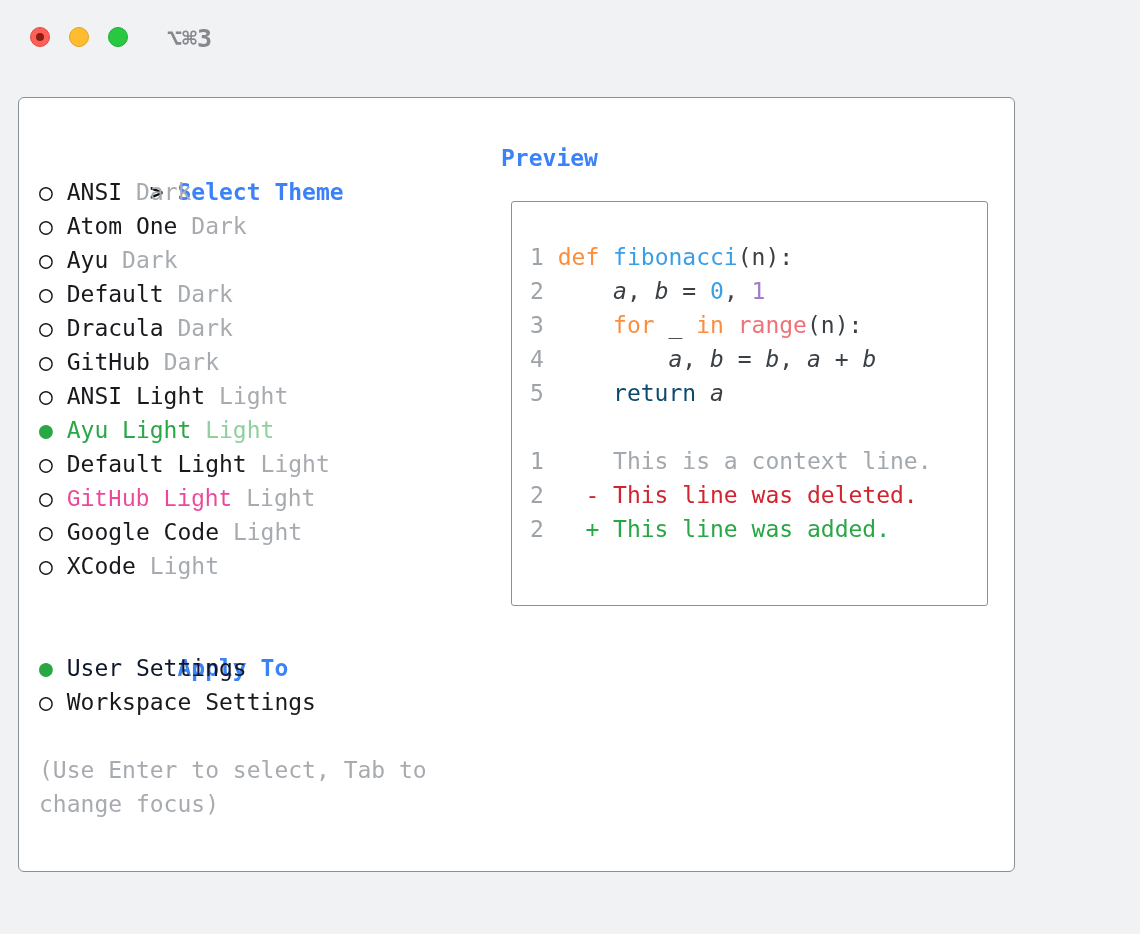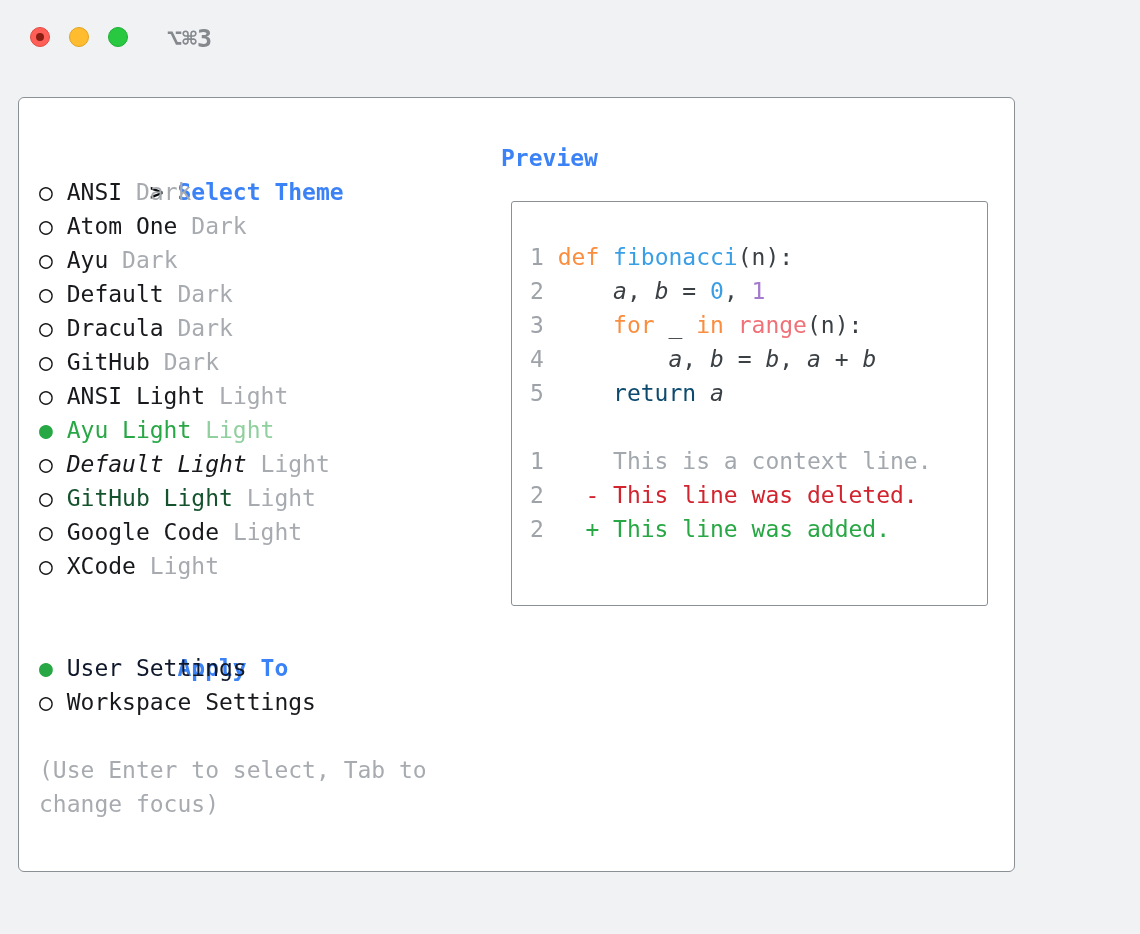--- a/index.html
+++ b/index.html
@@ -65,22 +65,22 @@
 
       <div id="theme-list">
           <div class="row"><span class="icon-col" style="color: rgb(23, 25, 28);">○</span><span style="color: rgb(23, 25, 28);">ANSI</span> <span style="color: rgb(167, 171, 176);">Dark</span></div>
           <div class="row"><span class="icon-col" style="color: rgb(23, 25, 28);">○</span><span style="color: rgb(23, 25, 28);">Atom One</span> <span style="color: rgb(167, 171, 176);">Dark</span></div>
           <div class="row"><span class="icon-col" style="color: rgb(23, 25, 28);">○</span><span style="color: rgb(23, 25, 28);">Ayu</span> <span style="color: rgb(167, 171, 176);">Dark</span></div>
           <div class="row"><span class="icon-col" style="color: rgb(23, 25, 28);">○</span><span style="color: rgb(23, 25, 28);">Default</span> <span style="color: rgb(167, 171, 176);">Dark</span></div>
           <div class="row"><span class="icon-col" style="color: rgb(23, 25, 28);">○</span><span style="color: rgb(23, 25, 28);">Dracula</span> <span style="color: rgb(167, 171, 176);">Dark</span></div>
           <div class="row"><span class="icon-col" style="color: rgb(23, 25, 28);">○</span><span style="color: rgb(23, 25, 28);">GitHub</span> <span style="color: rgb(167, 171, 176);">Dark</span></div>
           <div class="row"><span class="icon-col" style="color: rgb(23, 25, 28);">○</span><span style="color: rgb(23, 25, 28);">ANSI Light</span> <span style="color: rgb(167, 171, 176);">Light</span></div>
           <div class="row"><span class="icon-col" style="color: rgb(40, 167, 69);">●</span><span style="color: rgb(40, 167, 69);">Ayu Light</span> <span style="color: rgb(144, 208, 159);">Light</span></div>
-          <div class="row"><span class="icon-col" style="color: rgb(23, 25, 28);">○</span><span style="color: rgb(23, 25, 28); font-style: italic;">Default Light</span> <span style="color: rgb(167, 171, 176);">Light</span></div>
-          <div class="row"><span class="icon-col" style="color: rgb(23, 25, 28);">○</span><span style="color: #14532d;">GitHub Light</span> <span style="color: rgb(167, 171, 176);">Light</span></div>
+          <div class="row"><span class="icon-col" style="color: rgb(23, 25, 28);">○</span><span style="color: rgb(23, 25, 28);">Default Light</span> <span style="color: rgb(167, 171, 176);">Light</span></div>
+          <div class="row"><span class="icon-col" style="color: rgb(23, 25, 28);">○</span><span style="color: #ec4899; font-family: Liberation Mono, monospace;">GitHub Light</span> <span style="color: rgb(167, 171, 176);">Light</span></div>
           <div class="row"><span class="icon-col" style="color: rgb(23, 25, 28);">○</span><span style="color: rgb(23, 25, 28);">Google Code</span> <span style="color: rgb(167, 171, 176);">Light</span></div>
           <div class="row"><span class="icon-col" style="color: rgb(23, 25, 28);">○</span><span style="color: rgb(23, 25, 28); margin-top: 44px;">XCode</span> <span style="color: rgb(167, 171, 176);">Light</span></div>
         </div>
 
       <div class="spacer"></div>
 
       <div class="row">
         <span class="icon-col"></span><span class="heading">Apply To</span>
       </div>
 

